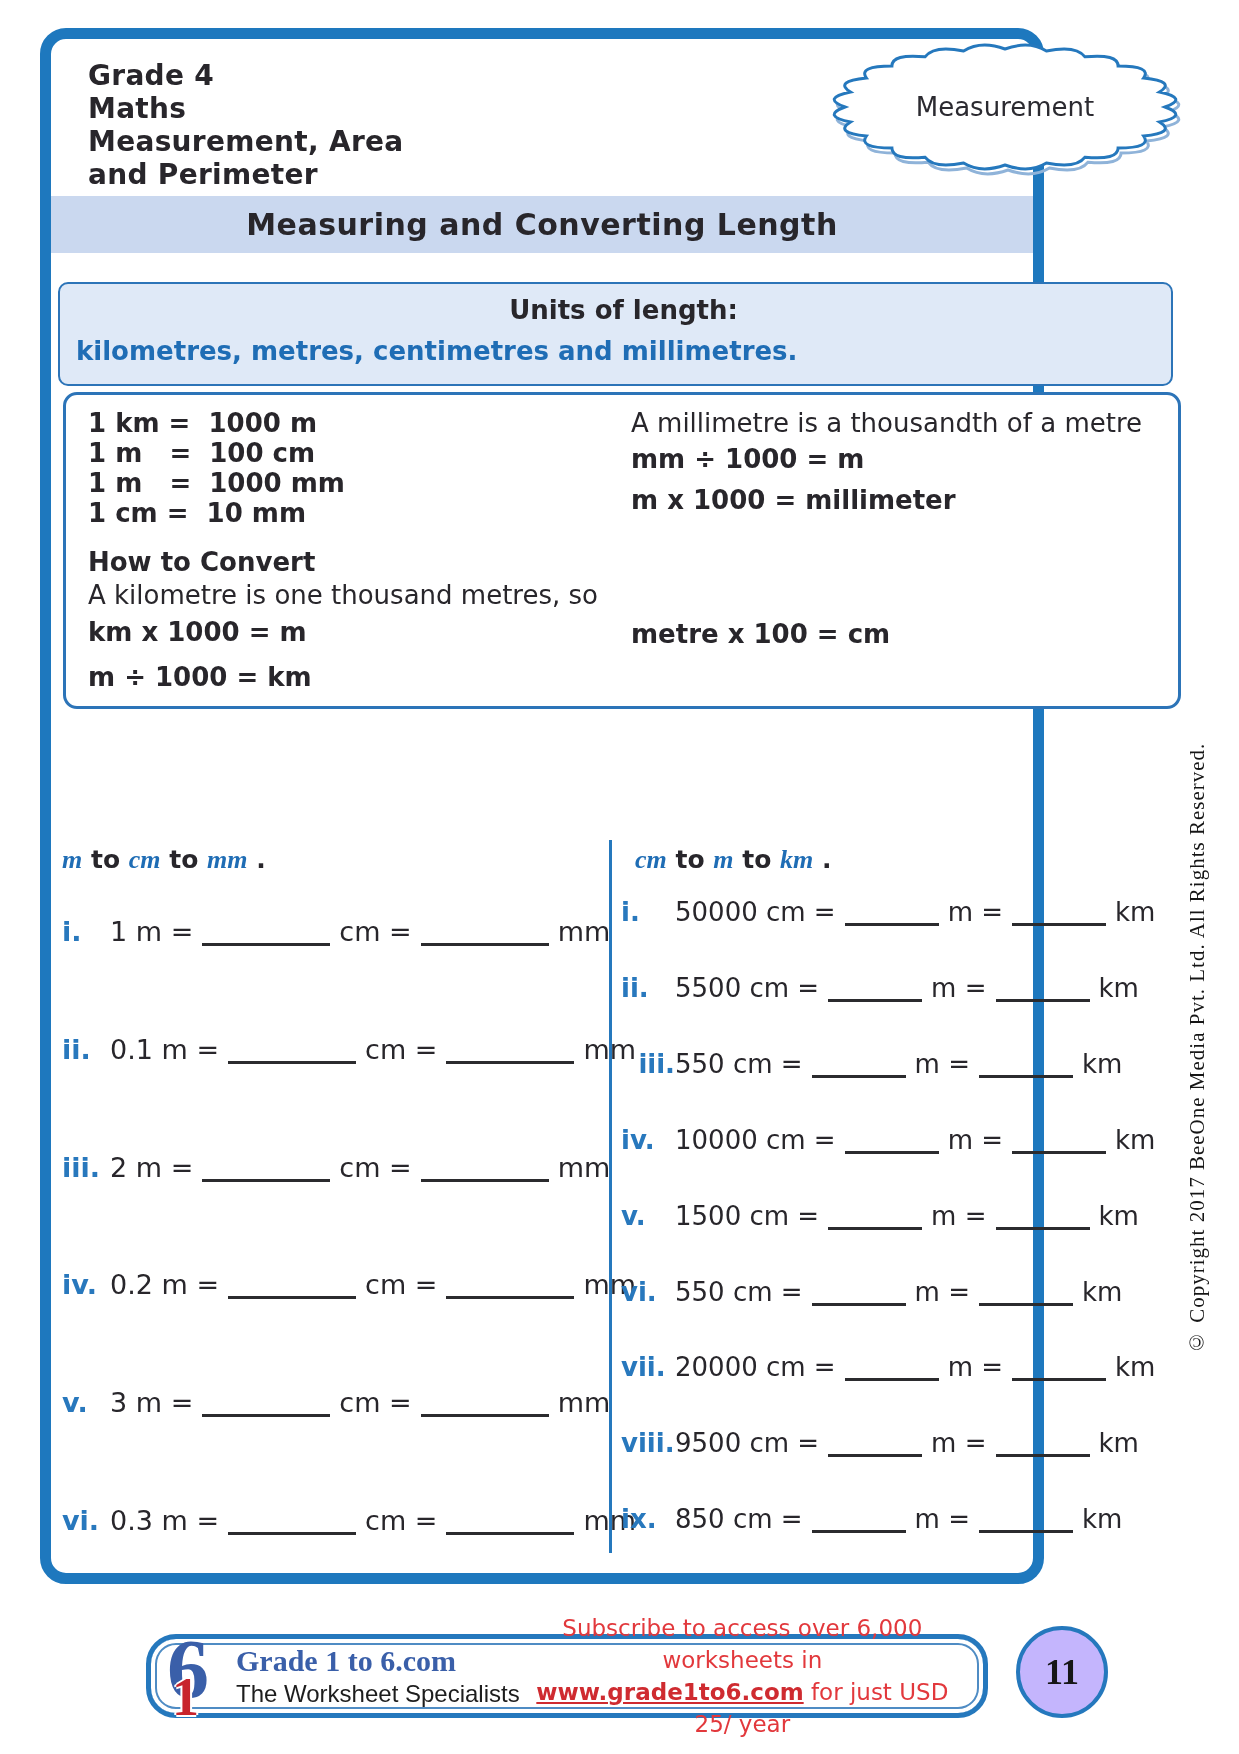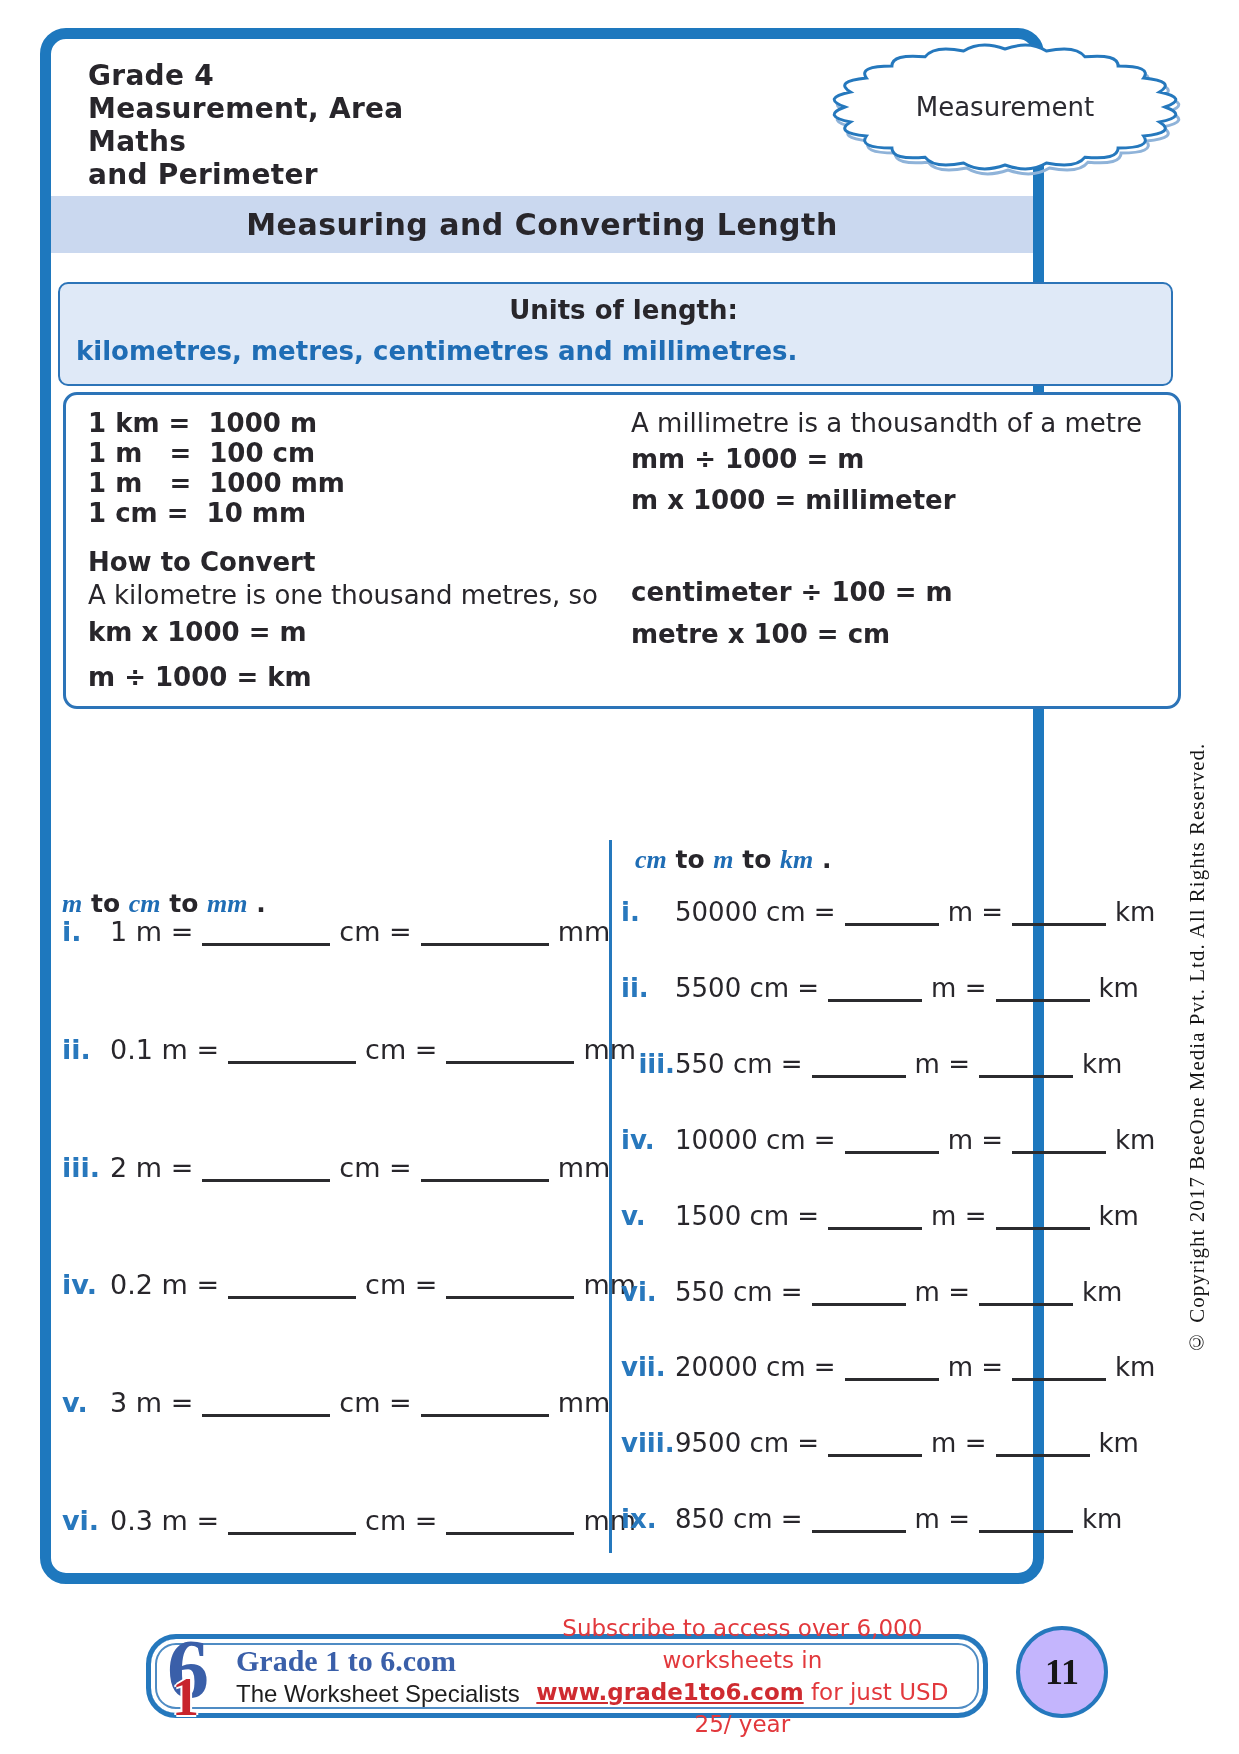--- a/index.html
+++ b/index.html
@@ -40,21 +40,21 @@
   .facts-box{
     position:absolute;left:12px;top:353px;width:1118px;height:317px;box-sizing:border-box;
     background:#fff;border:3px solid #2c74b8;border-radius:14px;
   }
   .fline{position:absolute;white-space:pre;font-size:26px;line-height:28px;}
   .fbold{font-weight:bold;}
   .fl{left:22px;}
   .fr{left:565px;}
   .instruction{position:absolute;left:11px;top:735px;font-size:26px;font-weight:bold;}
   .col-header{position:absolute;top:806px;font-size:25px;font-weight:bold;white-space:pre;}
-  #left-header{left:11px;margin-top:44px;}
+  #left-header{left:11px;}
   #right-header{left:584px;}
   .unit-i{font-family:"Liberation Serif",serif;font-style:italic;font-weight:bold;color:var(--accent-blue);font-size:26px;}
   .vdivider{position:absolute;left:558px;top:801px;width:3px;height:713px;background:#2578bd;}
   .qrow{position:absolute;white-space:nowrap;font-size:27px;}
   #left-rows .qrow{left:11px;}
   #right-rows .qrow{left:570px;font-size:26px;}
   .qnum{display:inline-block;color:var(--numeral-blue);font-weight:bold;}
   #left-rows .qnum{width:48px;}
   #right-rows .qnum{width:54px;}
   .blank{
@@ -94,22 +94,22 @@
     font-family:"Liberation Serif",serif;font-weight:600;font-size:36px;color:#161616;
   }
 </style>
 </head>
 <body>
 
 <div class="page">
 
   <div class="header-block">
     <div>Grade 4</div>
+    <div>Maths</div>
     <div>Measurement, Area</div>
-    <div>Maths</div>
     <div>and Perimeter</div>
   </div>
 
   <svg class="badge-svg" viewBox="0 0 350 136">
     <path id="badge-shadow" d="M334.0,66.0 Q358.0,74.8 328.5,81.0 Q345.5,91.7 312.6,95.0 Q321.2,107.0 287.1,107.0 Q287.0,119.4 254.0,116.2 Q245.0,128.2 215.4,122.0 Q198.2,132.7 174.0,124.0 Q149.8,132.7 132.6,122.0 Q103.0,128.2 94.0,116.2 Q61.0,119.4 60.9,107.0 Q26.8,107.0 35.4,95.0 Q2.5,91.7 19.5,81.0 Q-10.0,74.8 14.0,66.0 Q-10.0,57.2 19.5,51.0 Q2.5,40.3 35.4,37.0 Q26.8,25.0 60.9,25.0 Q61.0,12.6 94.0,15.8 Q103.0,3.8 132.6,10.0 Q149.8,-0.7 174.0,8.0 Q198.2,-0.7 215.4,10.0 Q245.0,3.8 254.0,15.8 Q287.0,12.6 287.1,25.0 Q321.2,25.0 312.6,37.0 Q345.5,40.3 328.5,51.0 Q358.0,57.2 334.0,66.0 Z" fill="none" stroke="#8fb3d9" stroke-width="3" transform="translate(3,5)"></path>
     <path id="badge-path" d="M334.0,66.0 Q358.0,74.8 328.5,81.0 Q345.5,91.7 312.6,95.0 Q321.2,107.0 287.1,107.0 Q287.0,119.4 254.0,116.2 Q245.0,128.2 215.4,122.0 Q198.2,132.7 174.0,124.0 Q149.8,132.7 132.6,122.0 Q103.0,128.2 94.0,116.2 Q61.0,119.4 60.9,107.0 Q26.8,107.0 35.4,95.0 Q2.5,91.7 19.5,81.0 Q-10.0,74.8 14.0,66.0 Q-10.0,57.2 19.5,51.0 Q2.5,40.3 35.4,37.0 Q26.8,25.0 60.9,25.0 Q61.0,12.6 94.0,15.8 Q103.0,3.8 132.6,10.0 Q149.8,-0.7 174.0,8.0 Q198.2,-0.7 215.4,10.0 Q245.0,3.8 254.0,15.8 Q287.0,12.6 287.1,25.0 Q321.2,25.0 312.6,37.0 Q345.5,40.3 328.5,51.0 Q358.0,57.2 334.0,66.0 Z" fill="#ffffff" stroke="#2578bd" stroke-width="3"></path>
     <text class="badge-text" x="174" y="75" text-anchor="middle">Measurement</text>
   </svg>
 
   <div class="title-band">
@@ -126,21 +126,20 @@
     <div class="fline fl fbold" style="top:44px">1 m   =  100 cm</div>
     <div class="fline fl fbold" style="top:74px">1 m   =  1000 mm</div>
     <div class="fline fl fbold" style="top:104px">1 cm =  10 mm</div>
     <div class="fline fl fbold" style="top:153px">How to Convert</div>
     <div class="fline fl" style="top:186px">A kilometre is one thousand metres, so</div>
     <div class="fline fl fbold" style="top:223px">km x 1000 = m</div>
     <div class="fline fl fbold" style="top:268px">m ÷ 1000 = km</div>
     <div class="fline fr" style="top:14px">A millimetre is a thousandth of a metre</div>
     <div class="fline fr fbold" style="top:50px">mm ÷ 1000 = m</div>
     <div class="fline fr fbold" style="top:91px">m x 1000 = millimeter</div>
-    <div class="fline fr fbold" style="top:183px">centimeter ÷ 100 = m</div>
     <div class="fline fr fbold" style="top:225px">metre x 100 = cm</div>
   </div>
 
 
   <div class="col-header" id="left-header"><span class="unit-i">m</span><span> to </span><span class="unit-i">cm</span><span> to </span><span class="unit-i">mm</span><span> .</span></div>
   <div class="col-header" id="right-header"><span class="unit-i">cm</span><span> to </span><span class="unit-i">m</span><span> to </span><span class="unit-i">km</span><span> .</span></div>
 
   <div class="vdivider"></div>
 
   <div id="left-rows">

